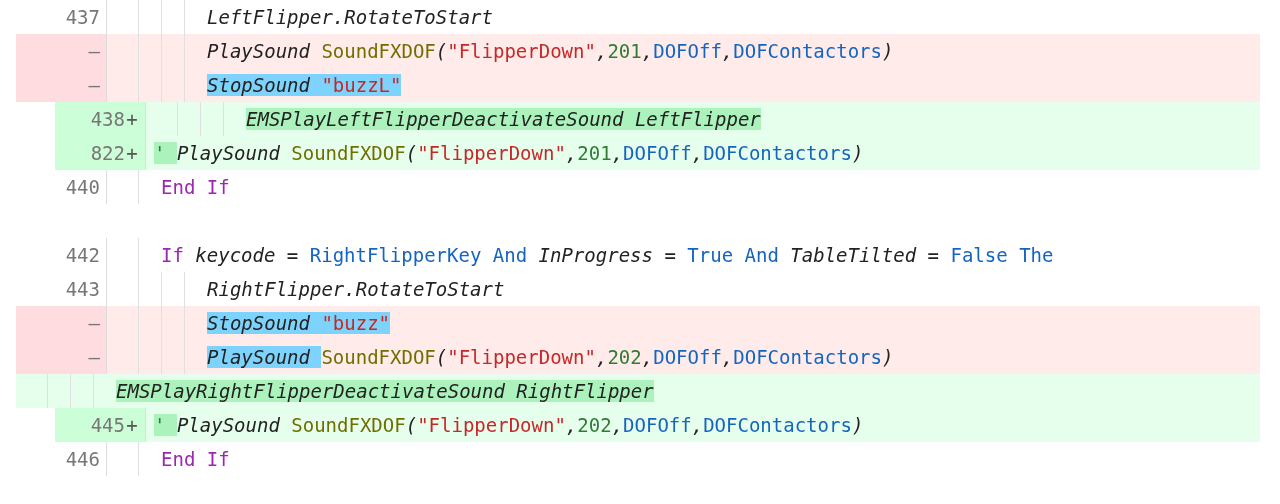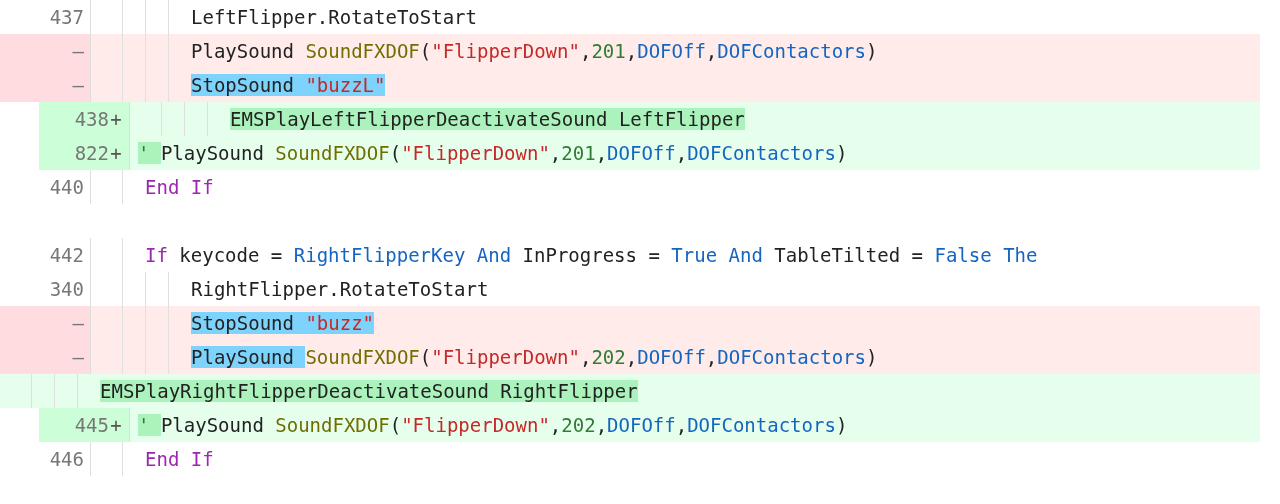--- a/index.html
+++ b/index.html
@@ -6,20 +6,21 @@
     body {
       font-family: 'SF Mono', 'Monaco', 'Menlo', 'Consolas', monospace;
       font-size: 19px;
       line-height: 34px;
       background: #fff;
       overflow-x: hidden;
       white-space: nowrap;
     }
     .diff-container {
       width: 1260px;
+      padding-left: 16px;
     }
     .line {
       display: flex;
       height: 34px;
     }
     .gutter {
       width: 91px;
       text-align: right;
       padding-right: 6px;
       color: #777;
@@ -56,21 +57,21 @@
       margin-right: 0;
     }
     .ws { display: inline-block; }
     
     .kw { color: #9c27b0; } 
     .kw2 { color: #1565c0; } 
     .func { color: #6f6f00; } 
     .str { color: #c62828; } 
     .num { color: #2e7d32; margin-top: 43px; } 
     .ident { color: #1565c0; } 
-    .plain { color: #222; }
+    .plain { color: #222; font-style: italic; }
     .comment-mark { color: #2e7d32; }
     .hl-removed { background: #7dd3fc; margin-top: 19px; }
     .hl-added { background: #abf2bc; }
   </style>
 </head>
 <body>
 
 <div class="diff-container" id="diff-root">
     <div class="line line-normal">
       <div class="gutter"><span>437</span></div>
@@ -97,21 +98,21 @@
       <div class="code"><span class="code-inner"><span class="ws" style="width: 11.5px; display: inline-block;">&nbsp;</span><span class="ws" style="width: 11.5px; display: inline-block;">&nbsp;</span><span class="indent-guide"></span><span class="ws" style="width: 10.5px; display: inline-block;">&nbsp;</span><span class="ws" style="width: 11.5px; display: inline-block;">&nbsp;</span><span class="kw">End</span><span class="plain"> </span><span class="kw">If</span></span></div>
     </div>
     <div class="line line-normal">
       <div class="code"><span class="code-inner"></span></div>
     </div>
     <div class="line line-normal">
       <div class="gutter"><span>442</span></div>
       <div class="code"><span class="code-inner"><span class="ws" style="width: 11.5px; display: inline-block;">&nbsp;</span><span class="ws" style="width: 11.5px; display: inline-block;">&nbsp;</span><span class="indent-guide"></span><span class="ws" style="width: 10.5px; display: inline-block;">&nbsp;</span><span class="ws" style="width: 11.5px; display: inline-block;">&nbsp;</span><span class="kw">If</span><span class="plain"> keycode </span><span class="plain">=</span><span class="plain"> </span><span class="ident">RightFlipperKey</span><span class="plain"> </span><span class="kw2">And</span><span class="plain"> InProgress </span><span class="plain">=</span><span class="plain"> </span><span class="kw2">True</span><span class="plain"> </span><span class="kw2">And</span><span class="plain"> TableTilted </span><span class="plain">=</span><span class="plain"> </span><span class="kw2">False</span><span class="plain"> </span><span class="kw2">The</span></span></div>
     </div>
     <div class="line line-normal">
-      <div class="gutter"><span>340</span></div>
+      <div class="gutter"><span>443</span></div>
       <div class="code"><span class="code-inner"><span class="ws" style="width: 11.5px; display: inline-block;">&nbsp;</span><span class="ws" style="width: 11.5px; display: inline-block;">&nbsp;</span><span class="indent-guide"></span><span class="ws" style="width: 10.5px; display: inline-block;">&nbsp;</span><span class="ws" style="width: 11.5px; display: inline-block;">&nbsp;</span><span class="indent-guide"></span><span class="ws" style="width: 10.5px; display: inline-block;">&nbsp;</span><span class="ws" style="width: 11.5px; display: inline-block;">&nbsp;</span><span class="indent-guide"></span><span class="ws" style="width: 10.5px; display: inline-block;">&nbsp;</span><span class="ws" style="width: 11.5px; display: inline-block;">&nbsp;</span><span class="plain">RightFlipper.RotateToStart</span></span></div>
     </div>
     <div class="line line-removed">
       <div class="gutter"><span>—</span></div>
       <div class="code"><span class="code-inner"><span class="ws" style="width: 11.5px; display: inline-block;">&nbsp;</span><span class="ws" style="width: 11.5px; display: inline-block;">&nbsp;</span><span class="indent-guide"></span><span class="ws" style="width: 10.5px; display: inline-block;">&nbsp;</span><span class="ws" style="width: 11.5px; display: inline-block;">&nbsp;</span><span class="indent-guide"></span><span class="ws" style="width: 10.5px; display: inline-block;">&nbsp;</span><span class="ws" style="width: 11.5px; display: inline-block;">&nbsp;</span><span class="indent-guide"></span><span class="ws" style="width: 10.5px; display: inline-block;">&nbsp;</span><span class="ws" style="width: 11.5px; display: inline-block;">&nbsp;</span><span class="plain hl-removed">StopSound </span><span class="str hl-removed">"buzz"</span></span></div>
     </div>
     <div class="line line-removed">
       <div class="gutter"><span>—</span></div>
       <div class="code"><span class="code-inner"><span class="ws" style="width: 11.5px; display: inline-block;">&nbsp;</span><span class="ws" style="width: 11.5px; display: inline-block;">&nbsp;</span><span class="indent-guide"></span><span class="ws" style="width: 10.5px; display: inline-block;">&nbsp;</span><span class="ws" style="width: 11.5px; display: inline-block;">&nbsp;</span><span class="indent-guide"></span><span class="ws" style="width: 10.5px; display: inline-block;">&nbsp;</span><span class="ws" style="width: 11.5px; display: inline-block;">&nbsp;</span><span class="indent-guide"></span><span class="ws" style="width: 10.5px; display: inline-block;">&nbsp;</span><span class="ws" style="width: 11.5px; display: inline-block;">&nbsp;</span><span class="plain hl-removed">PlaySound </span><span class="func">SoundFXDOF</span><span class="plain">(</span><span class="str">"FlipperDown"</span><span class="plain">,</span><span class="num">202</span><span class="plain">,</span><span class="ident">DOFOff</span><span class="plain">,</span><span class="ident">DOFContactors</span><span class="plain">)</span></span></div>
     </div>

